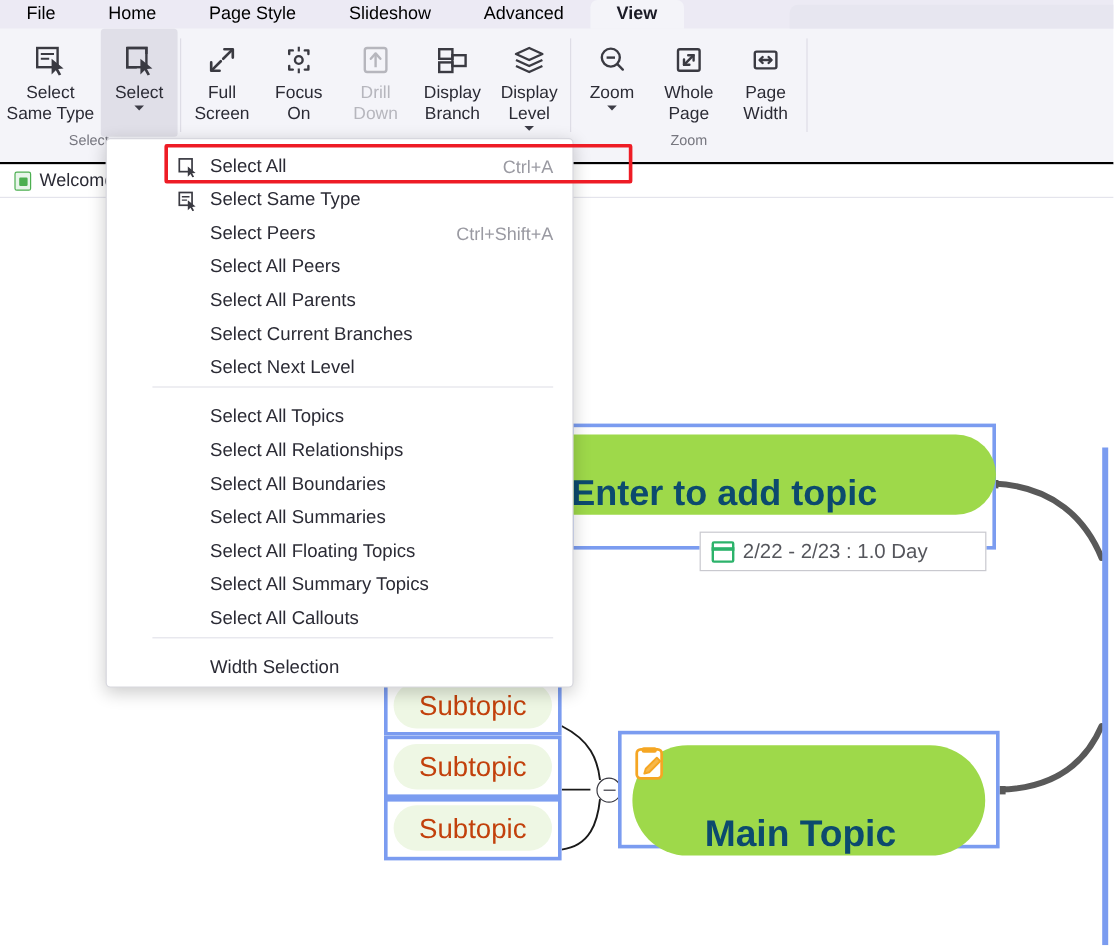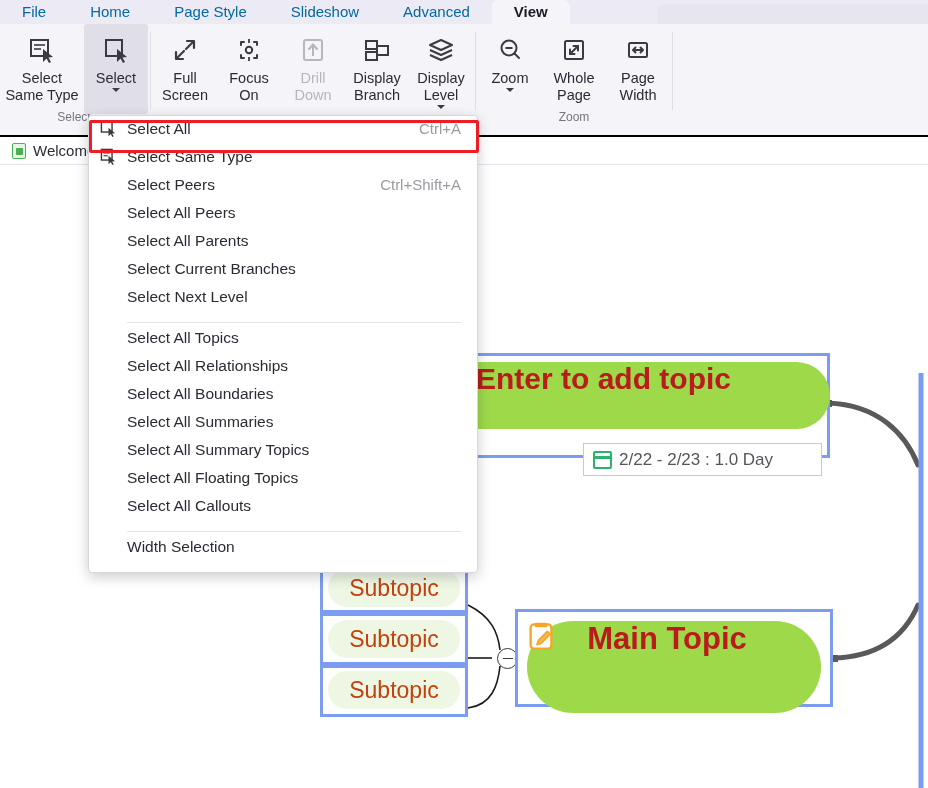--- a/index.html
+++ b/index.html
@@ -12,21 +12,21 @@
   }
   #app { position: relative; width: 928px; height: 788px; }
 
   
   .tabbar {
     position: absolute; left: 0; top: 0; width: 928px; height: 24px;
     background: #eceaf4;
   }
   .tabbar-inner { display: flex; height: 24px; align-items: flex-end; }
   .tab {
-    font-size: 15px; color: #0369a1; padding: 0 22px; line-height: 24px;
+    font-size: 15px; color: #000000; padding: 0 22px; line-height: 24px;
     height: 24px; white-space: nowrap; cursor: default;
   }
   .tab.active {
     background: #f4f4f9; font-weight: bold; color: #1b1b26;
     border-top-left-radius: 6px; border-top-right-radius: 6px;
   }
   .tabbar-gap { flex: 1; }
   .tabbar-right {
     width: 270px; height: 20px; background: #e7e6f0;
     border-top-left-radius: 7px; margin-bottom: 0;
@@ -93,22 +93,22 @@
   .canvas {
     position: absolute; left: 0; top: 165px; width: 928px; height: 623px;
     background: #ffffff; overflow: hidden;
   }
   .canvas svg { position: absolute; left: 0; top: 0; }
   .sel-frame {
     position: absolute; border: 3px solid #7b9cf0; background: #ffffff;
   }
   .pill {
     position: absolute; background: #9ed94a; border-radius: 999px;
-    display: flex; align-items: flex-start; justify-content: center;
-    color: #b91c1c; font-weight: bold;
+    display: flex; align-items: flex-end; justify-content: center;
+    color: #0c4a6e; font-weight: bold;
   }
   .pill-sub {
     position: absolute; background: #eef7e4; border-radius: 999px;
     display: flex; align-items: center; justify-content: center;
     color: #c2410c;
   }
   .datebox {
     position: absolute; background: #ffffff; border: 1px solid #c9c9cf;
     display: flex; align-items: center; gap: 7px; padding: 0 9px;
     font-size: 17px; color: #55565c; white-space: nowrap;
@@ -131,22 +131,22 @@
   
   .menu {
     position: absolute; left: 88px; top: 115px; width: 390px;
     background: #ffffff; border: 1px solid #d7d7de;
     border-radius: 4px;
     box-shadow: 0 4px 14px rgba(0,0,0,0.20);
     padding: 4px 0 6px 0;
     z-index: 40;
   }
   .menu-item {
-    position: relative; height: 28px; display: flex; align-items: flex-start;
-    padding: 0 16px 0 0; font-size: 15.5px; color: #2b2b35; cursor: default;
+    position: relative; height: 28px; display: flex; align-items: flex-end;
+    padding: 0 16px 0 0; font-size: 15.5px; color: #2b2b35; cursor: default; margin-left: 48px;
   }
   .menu-item .mi-icon { width: 38px; display: flex; justify-content: center; flex: none; }
   .menu-item .mi-label { flex: 1; }
   .menu-item.noicon .mi-label { padding-left: 38px; }
   .menu-item .mi-shortcut { color: #9a9aa2; font-size: 15px; }
   .menu-sep { height: 1px; background: #e3e3ea; margin: 6px 16px 6px 38px; }
   .menu-highlight {
     position: absolute; left: 0px; top: 0px; width: 390px; height: 33px;
     border: 3px solid #ee1c25; border-radius: 2px; pointer-events: none;
     z-index: 41;
@@ -454,28 +454,28 @@
 
     <div class="menu-item noicon">
       <span class="mi-label">Select All Boundaries</span>
     </div>
 
     <div class="menu-item noicon">
       <span class="mi-label">Select All Summaries</span>
     </div>
 
     <div class="menu-item noicon">
+      <span class="mi-label">Select All Floating Topics</span>
+    </div>
+
+    <div class="menu-item noicon">
       <span class="mi-label">Select All Summary Topics</span>
     </div>
 
     <div class="menu-item noicon">
-      <span class="mi-label">Select All Floating Topics</span>
-    </div>
-
-    <div class="menu-item noicon">
       <span class="mi-label">Select All Callouts</span>
     </div>
 
     <div class="menu-sep"></div>
 
     <div class="menu-item noicon">
       <span class="mi-label">Width Selection</span>
     </div>
   </div>
 

